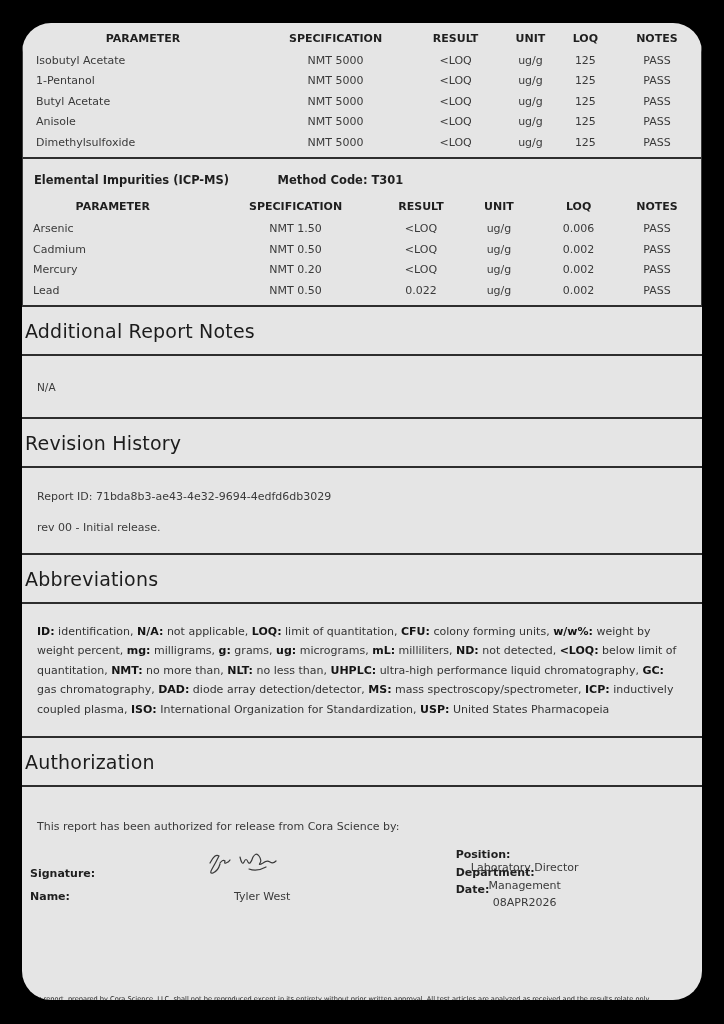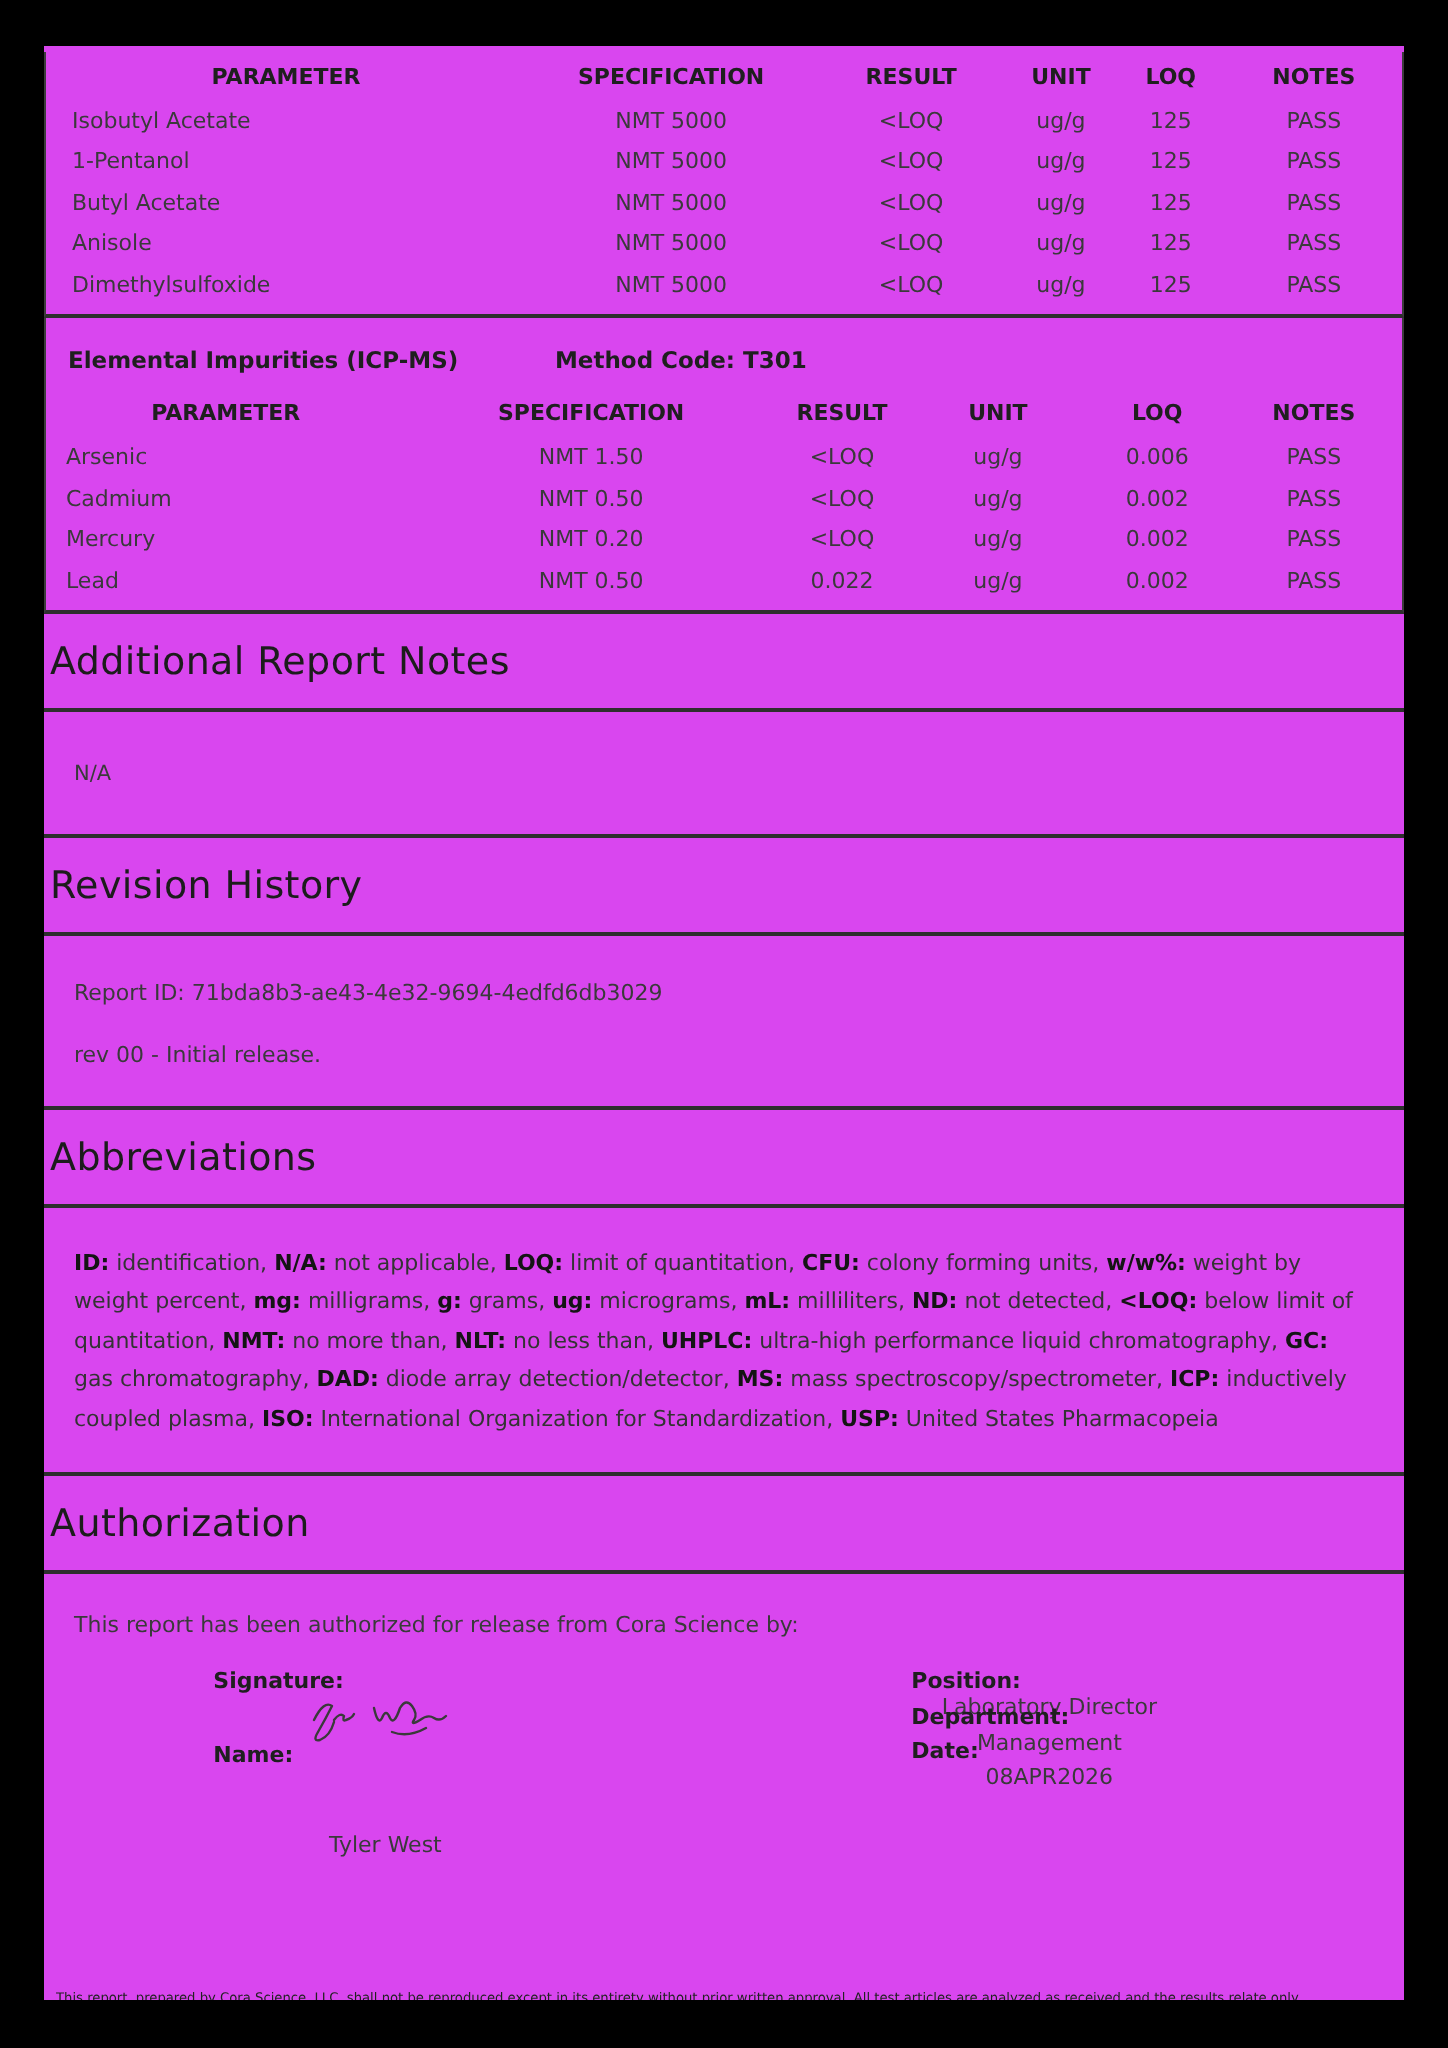--- a/index.html
+++ b/index.html
@@ -5,21 +5,21 @@
   * { box-sizing: border-box; }
   html,body { margin:0; padding:0; }
   body {
     width:724px; height:1024px; overflow:hidden;
     background:#000;
     font-family:"DejaVu Sans","Liberation Sans",sans-serif;
   }
   .canvas { position:relative; width:724px; height:1024px; background:#000; }
   .paper {
     position:absolute; left:22px; top:23px; width:680px; height:977px;
-    background:#d946ef; color:#3a3a3a; overflow:hidden;
+    background:#e5e5e5; color:#3a3a3a; overflow:hidden;border-radius:29px;
   }
 
   
   .tablebox {
     border-left:1px solid #3c3c3c; border-right:1px solid #3c3c3c;
     border-bottom:2px solid #2e2e2e;
   }
   table { width:100%; border-collapse:collapse; font-size:11px; color:#3a3a3a; table-layout:fixed; }
   th { font-weight:bold; color:#1f1f1f; text-align:center; height:24px; padding:0; font-size:11px; }
   td { text-align:center; height:20.5px; padding:0; white-space:nowrap; overflow:hidden; }
@@ -44,27 +44,27 @@
   .titleband h2 { margin:0; font-size:19px; font-weight:400; color:#1c1c1c; letter-spacing:.2px; }
   .contentbox { border-bottom:2px solid #2e2e2e; padding:10px 8px 10px 3px; font-size:11px; }
   .contentbox p { margin:12px; }
   .notes { padding:13px 8px 12px 3px; }
   .notes p { font-size:10.5px; }
   .revision { padding:7px 8px 4px 3px; }
   .revision p { line-height:19px; font-size:11px; }
   .abbrev { padding:6px 8px 5px 3px; }
   .abbrev p { line-height:19.5px; font-size:11px; color:#333; }
   .abbrev b { color:#141414; }
-  .auth { border-bottom:none; padding:7px 8px 0 3px; }
+  .auth { border-bottom:none; padding:21px 8px 0 3px; }
   .auth .stmt { font-size:11px; }
 
   .sig-grid { display:flex; margin-top:15px; padding-left:5px; }
   .sig-left { width:49%; }
   .sig-right { width:51%; }
-  .sig-left .row { display:flex; align-items:center;flex-direction:column; }
+  .sig-left .row { display:flex; align-items:flex-end; }
   .sigrow { height:32px; }
   .namerow { margin-top:5px; height:18px;gap:32px; }
   .lbl { font-weight:bold; color:#1f1f1f; width:172px; font-size:11px; }
   .val { font-size:11px; color:#3a3a3a; }
   .sig-right .row { display:flex; align-items:center; height:17.5px;flex-direction:column; }
   .lbl2 { font-weight:bold; color:#1f1f1f; width:138px; font-size:11px; }
   .sig { display:inline-block; }
   .sig svg { display:block; }
 
   .footer {

